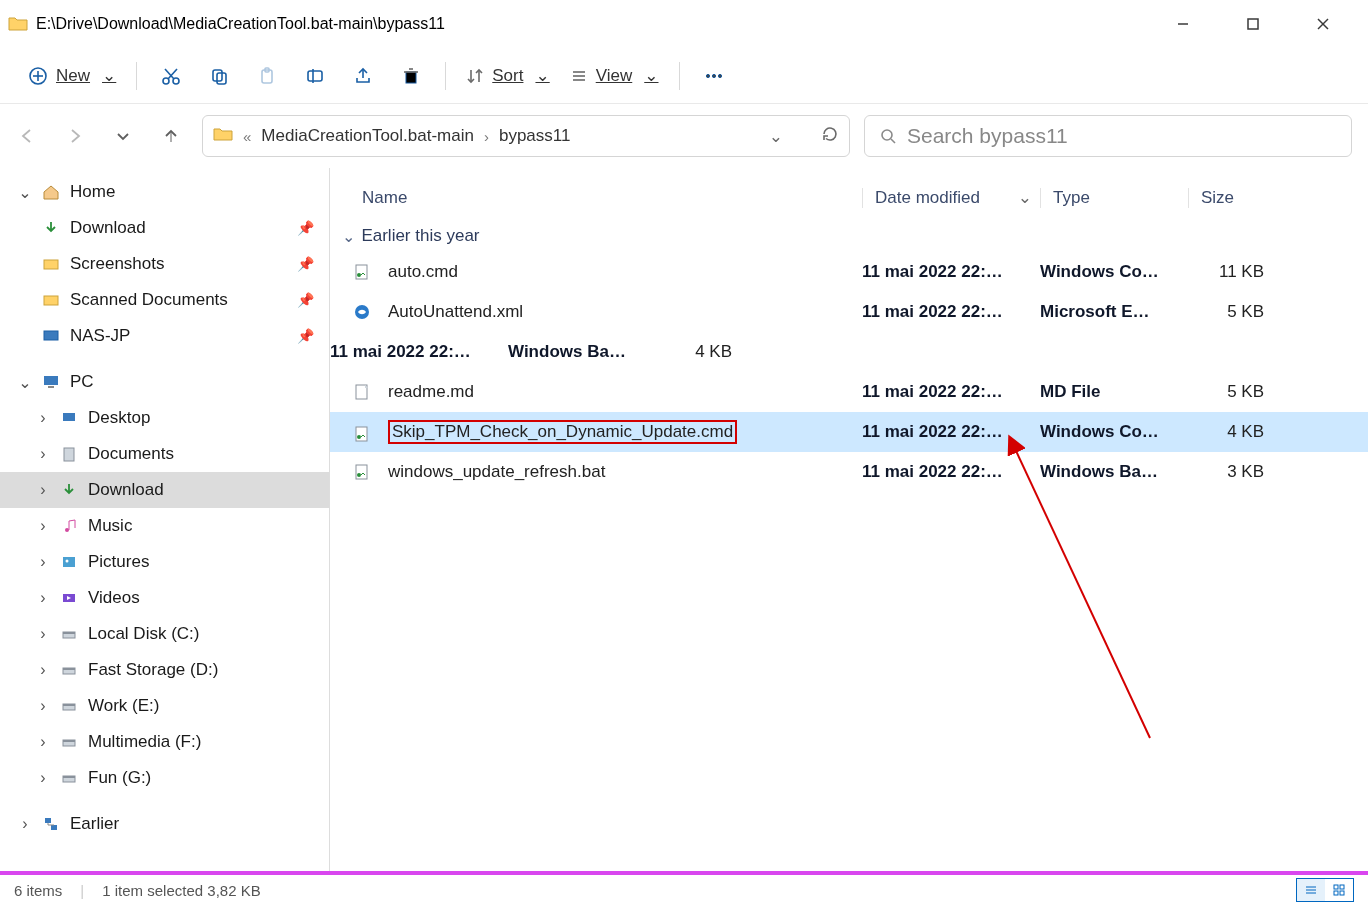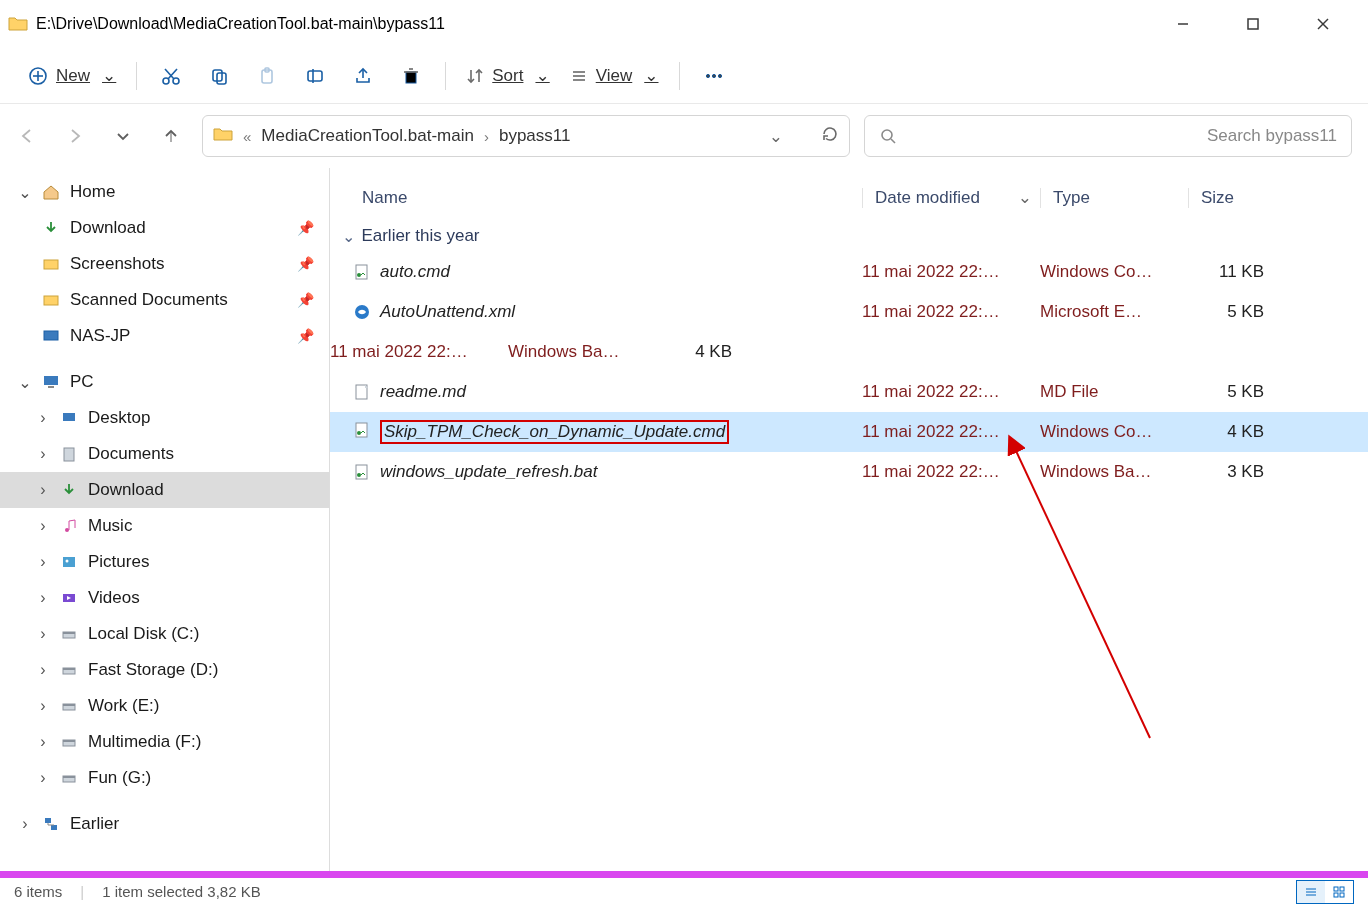--- a/index.html
+++ b/index.html
@@ -26,21 +26,21 @@
 
 .navbar { height: 64px; display: flex; align-items: center; padding: 6px 16px 6px 10px; gap: 14px; }
 .navarrow { width: 34px; height: 34px; display: flex; align-items: center; justify-content: center; cursor: pointer; }
 .navarrow svg { stroke: #5f5f5f; }
 .navarrow.disabled svg { stroke: #b8b8b8; }
 .addrbox { flex: 1; height: 42px; border: 1px solid #d5d5d5; border-radius: 6px; display: flex; align-items: center; padding: 0 10px; gap: 10px; }
 .addrbox .crumb { font-size: 17px; color: #333; cursor: pointer; }
 .addrbox .csep { color: #7a7a7a; font-size: 15px; }
 .addrbox .spacer { flex: 1; }
 .searchbox { width: 488px; height: 42px; border: 1px solid #d5d5d5; border-radius: 6px; display: flex; align-items: center; padding: 0 14px; gap: 10px; }
-.searchbox input { border: none; outline: none; font-size: 17px; color: #333; flex:1; background:transparent;text-align:right; }
+.searchbox input { border: none; outline: none; font-size: 21px; color: #333; flex:1; background:transparent; }
 .searchbox input::placeholder { color: #888; }
 .searchbox svg { stroke: #8a8a8a; }
 
 
 .body { display: flex; height: calc(905px - 48px - 56px - 64px - 34px); }
 .sidebar { width: 330px; border-right: 1px solid #ddd; padding-top: 6px; overflow: hidden; }
 .sidebar .item { display: flex; align-items: center; height: 36px; padding: 0 12px 0 16px; font-size: 17px; color: #1a1a1a; cursor: pointer; white-space: nowrap; position:relative; }
 .sidebar .item.active { background: #dcdcdc; }
 .sidebar .item .exp { width: 18px; display: inline-flex; justify-content: center; color: #555; font-size: 16px; }
 .sidebar .item .ico { width: 22px; height: 22px; margin: 0 8px 0 6px; display: inline-flex; align-items: center; justify-content: center; }
@@ -55,28 +55,28 @@
 .c-date { width: 178px; }
 .c-type { width: 148px; }
 .c-size { width: 100px; text-align: left; }
 .hdrop { position:absolute; right:8px; top:-1px; font-size:17px; color:#6a6a6a; }
 
 .group { display: flex; align-items: center; padding: 8px 0 6px 12px; color: #2d3b5b; font-size: 17px; cursor: pointer; }
 .group .gchev { font-size: 16px; margin-right: 6px; color:#5a6a8a; }
 
 .row { display: flex; align-items: center; height: 40px; font-size: 17px; color: #222; cursor: pointer; }
 .row.selected { background: #cde8ff; }
-.row .c-name { display: flex; align-items: flex-start; gap: 8px; padding-left: 22px !important; font-style: italic; }
+.row .c-name { display: flex; align-items: flex-end; gap: 16px; padding-left: 22px !important; }
 .row .c-size { text-align: right; padding-right: 24px !important; }
-.row .c-date, .row .c-type { color: #7f1d1d; overflow: hidden; text-overflow: ellipsis; white-space: nowrap; }
+.row .c-date, .row .c-type { color: #0f172a; overflow: hidden; text-overflow: ellipsis; white-space: nowrap; font-weight: bold; }
 .fileico { width: 20px; height: 20px; display: inline-flex; align-items:center; justify-content:center; }
 .redbox { border: 2px solid #d30000; padding: 0 2px; }
 
 
-.statusbar { height: 34px; border-top: 7px solid #d946ef; display: flex; align-items: center; padding: 12px 14px; font-size: 15px; color: #555; gap: 18px; }
+.statusbar { height: 34px; border-top: 4px solid #d946ef; display: flex; align-items: center; padding: 12px 14px; font-size: 15px; color: #555; gap: 18px; }
 .statusbar .spacer { flex:1; }
 .viewtoggle { display:flex; border:1px solid #0067c0; }
 .viewtoggle div { width:28px; height:22px; display:flex; align-items:center; justify-content:center; }
 .viewtoggle .sel { background:#e5f1fb; }
 
 
 .annot { position: absolute; pointer-events: none; }
 
 
 .ic-blue path, .ic-blue line, .ic-blue rect, .ic-blue circle { stroke:#1a5fa5; fill:none; stroke-width:1.6; }

